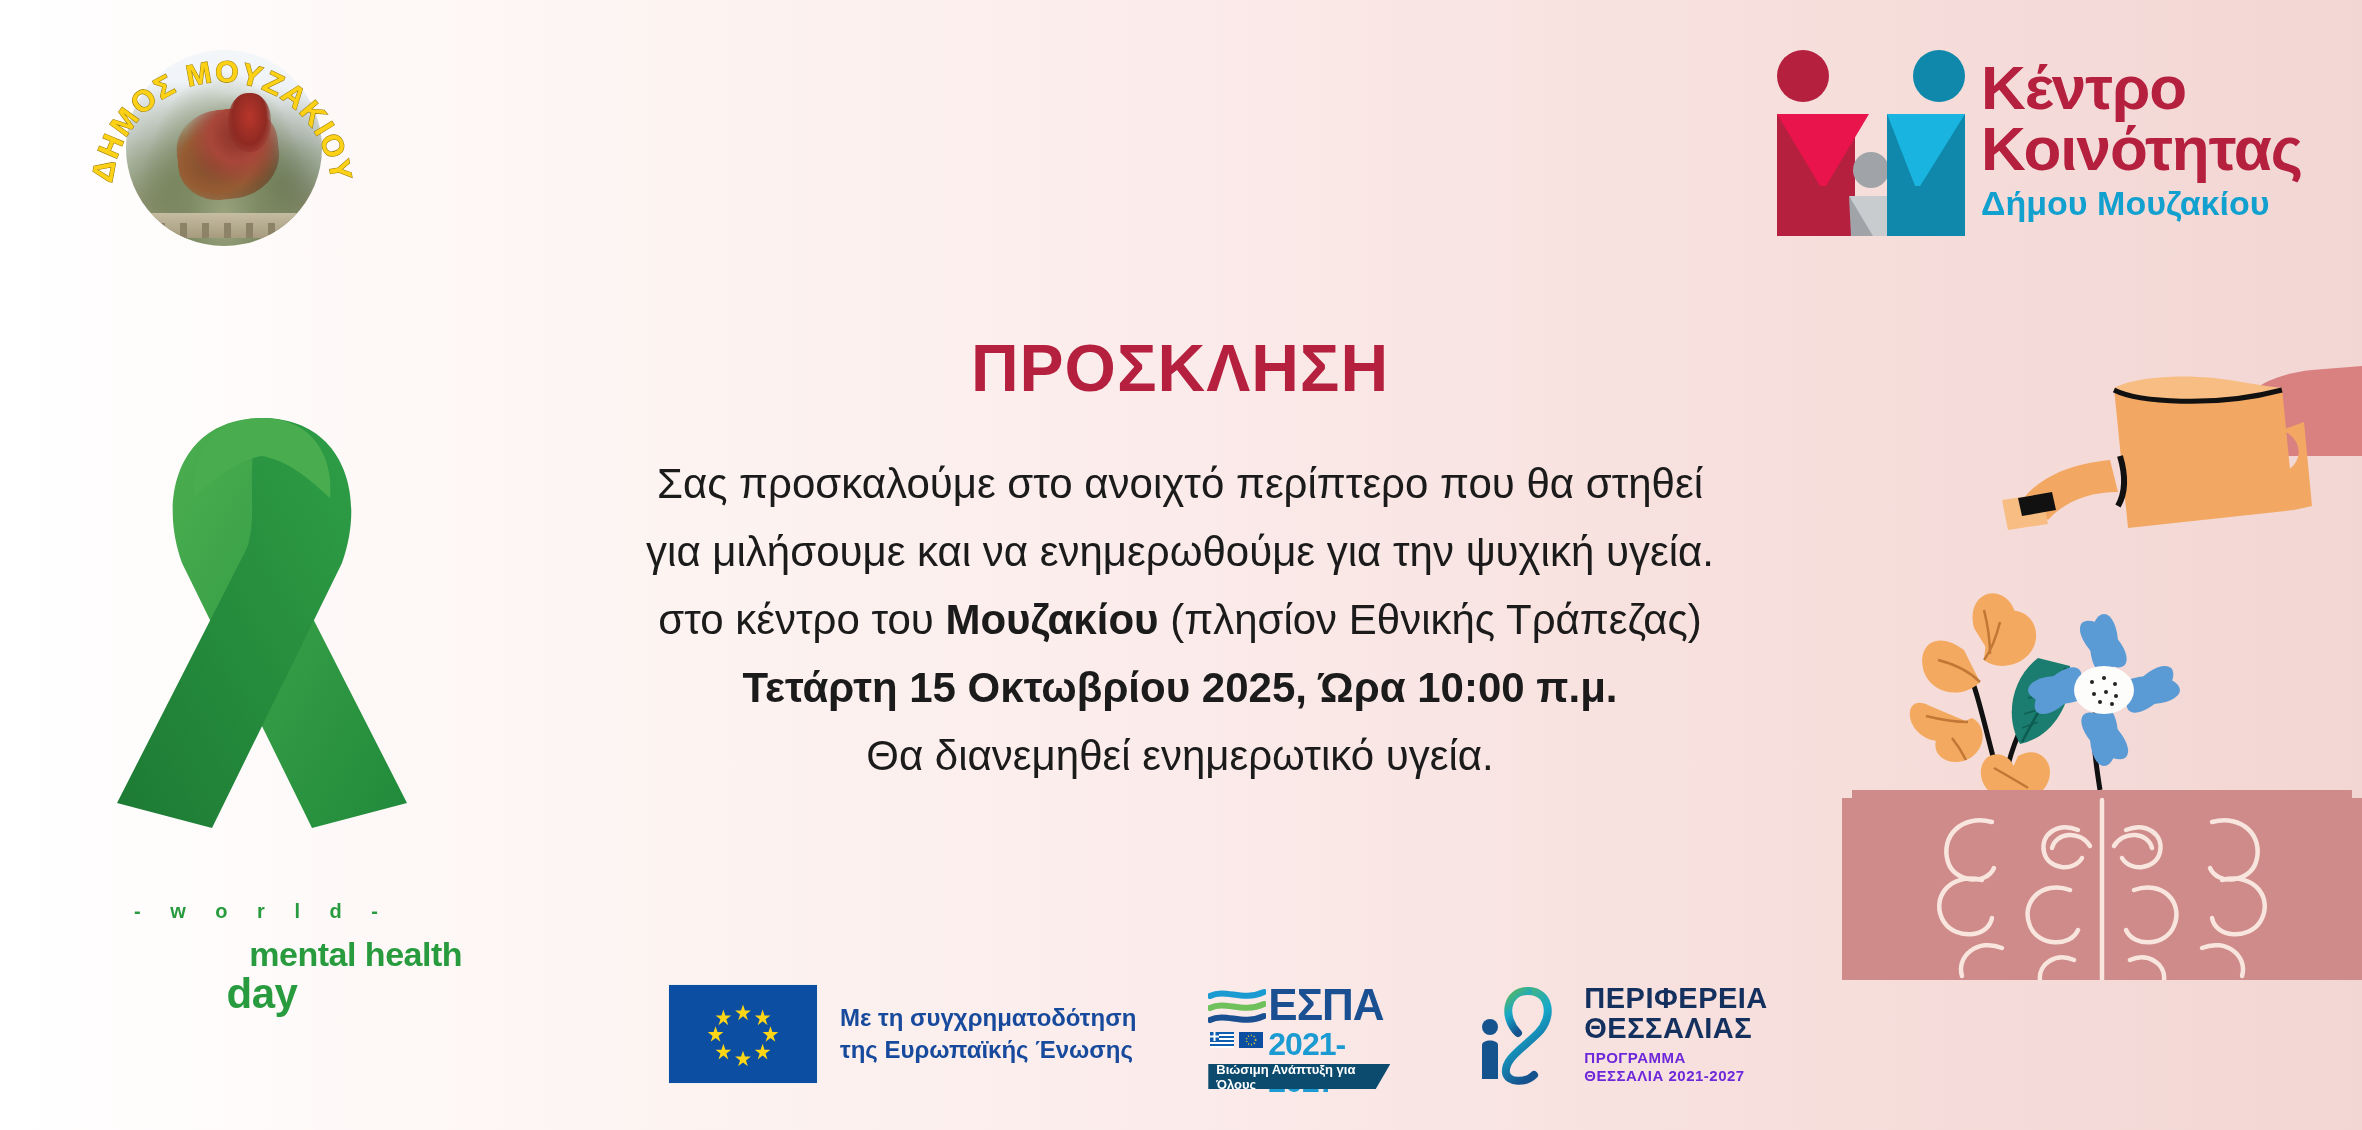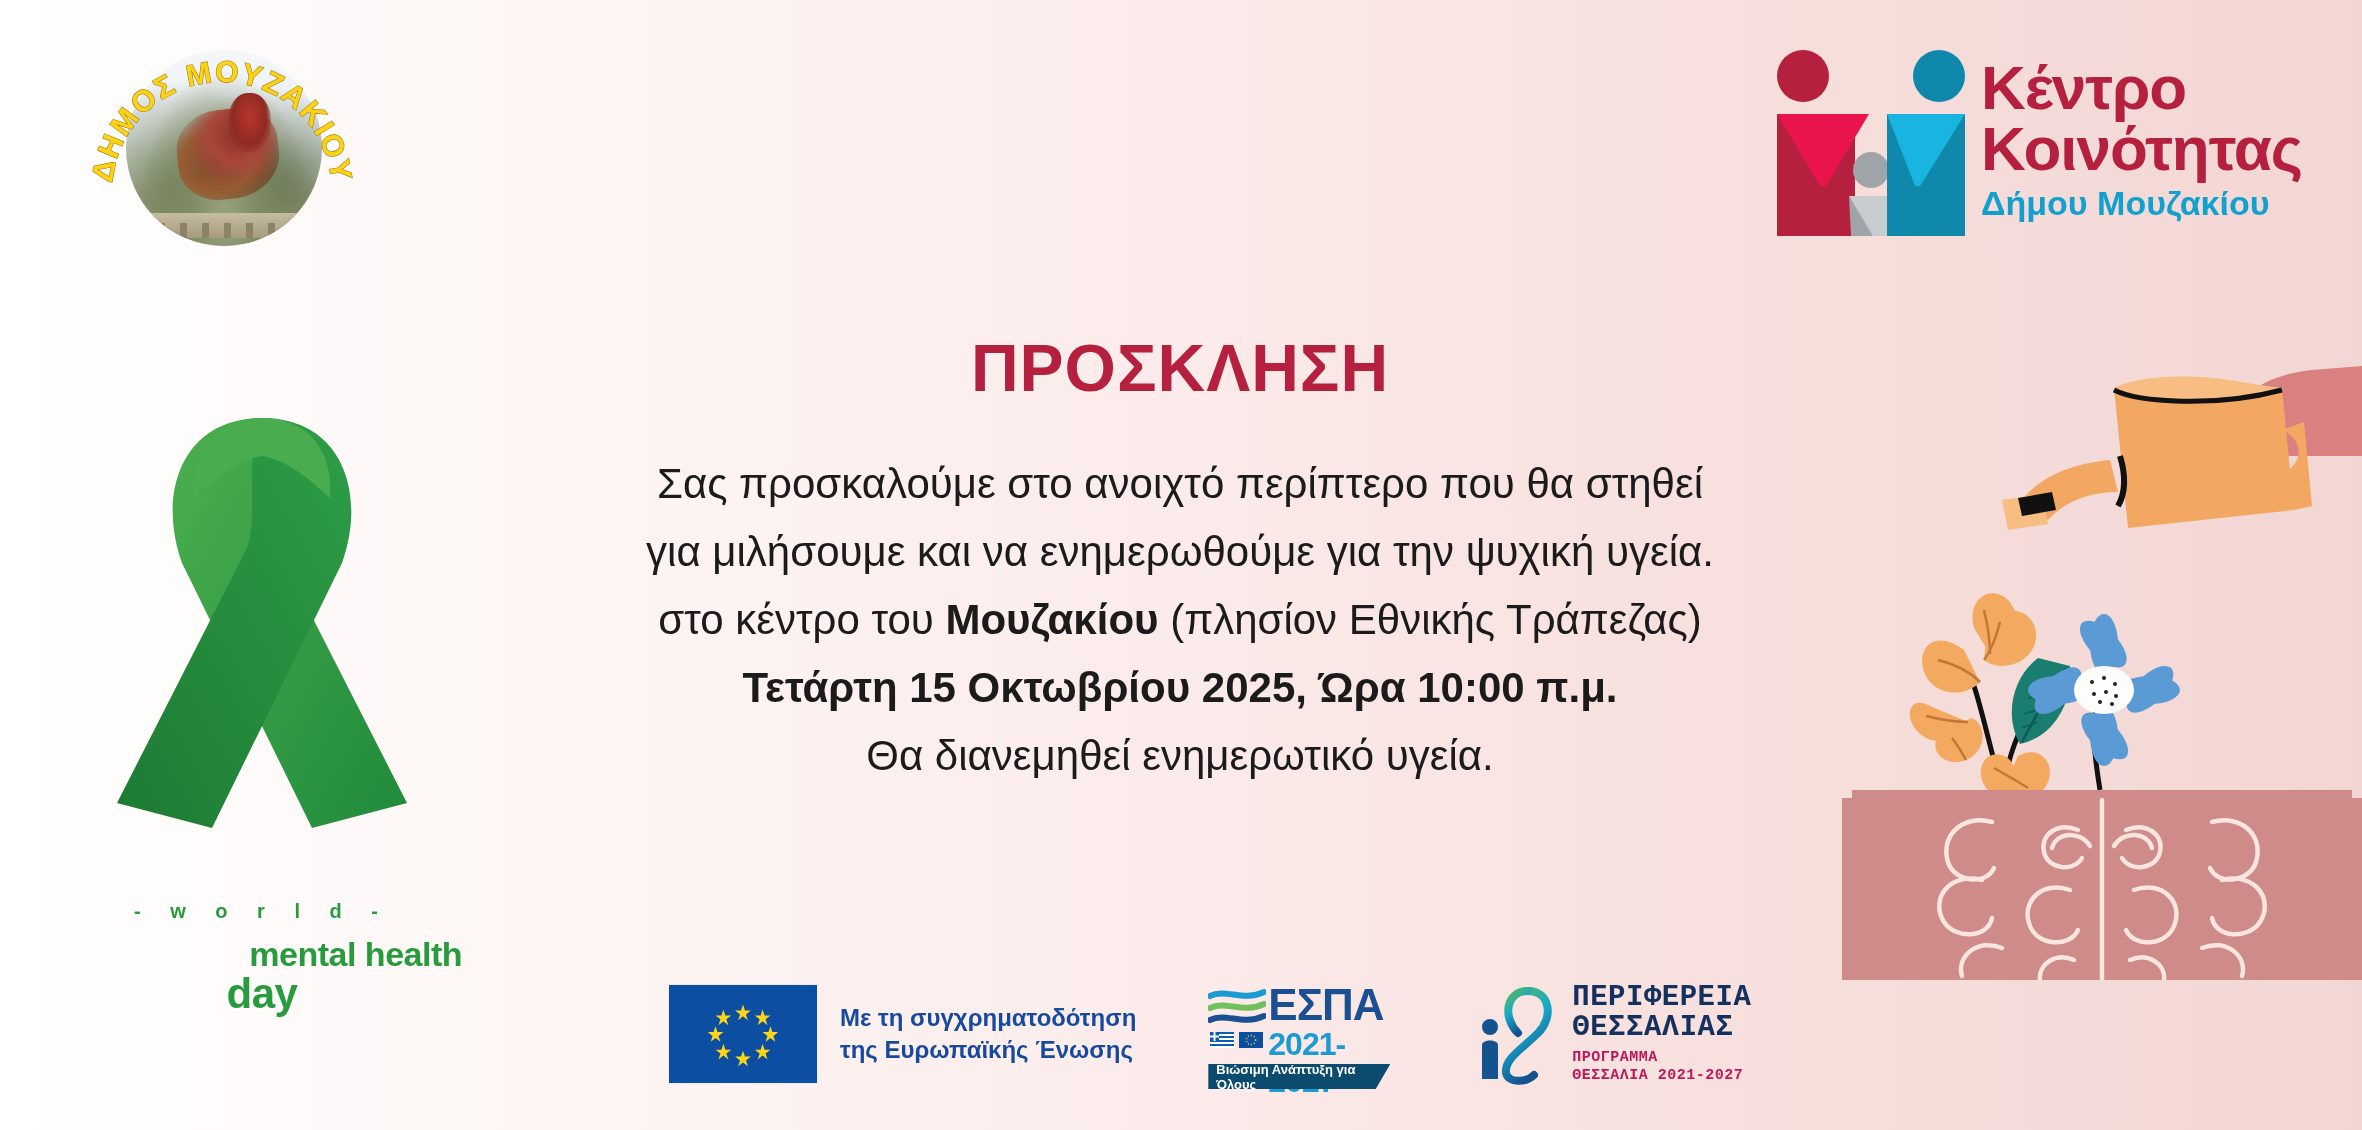--- a/index.html
+++ b/index.html
@@ -71,24 +71,24 @@
   .espa { position:relative; width:200px; height:108px; }
   .espa-wave { position:absolute; left:0; top:6px; width:58px; height:44px; }
   .espa-name { position:absolute; left:60px; top:0; color:#1a4f91; font-weight:bold; font-size:44px; letter-spacing:-1px; }
   .espa-years { position:absolute; left:60px; top:46px; color:#1b9bd1; font-weight:bold; font-size:32px; letter-spacing:-1px; }
   .espa-flags { position:absolute; left:2px; top:52px; display:flex; gap:5px; }
   .mini-flag { width:24px; height:16px; }
   .espa-band { position:absolute; left:0; top:84px; width:182px; height:25px; background:#0c4a6e;
      clip-path:polygon(0 0,100% 0,92% 100%,0 100%); color:#fff; font-size:13px; font-weight:bold;
      display:flex; align-items:center; padding-left:8px; }
 
-  .perif { display:flex; align-items:flex-end; gap:16px;font-family:Liberation Mono, monospace; }
+  .perif { display:flex; align-items:flex-end; gap:28px; }
   .perif-mark { width:76px; height:102px; }
   .perif-txt .p1,.perif-txt .p2 { color:#13305e; font-weight:bold; font-size:29px; line-height:1.05; letter-spacing:0.5px; }
-  .perif-txt .p3,.perif-txt .p4 { color:#be185d; font-weight:bold; font-size:15px; line-height:1.2; letter-spacing:0.5px; }
+  .perif-txt .p3,.perif-txt .p4 { color:#6d28d9; font-weight:bold; font-size:15px; line-height:1.2; letter-spacing:0.5px; }
   .perif-txt .p3 { margin-top:6px; }
 
   
   .illus { position:absolute; right:0; top:360px; width:520px; height:620px; }
   .illus svg { width:100%; height:100%; }
 </style>
 </head>
 <body>
 
 <div class="poster">

